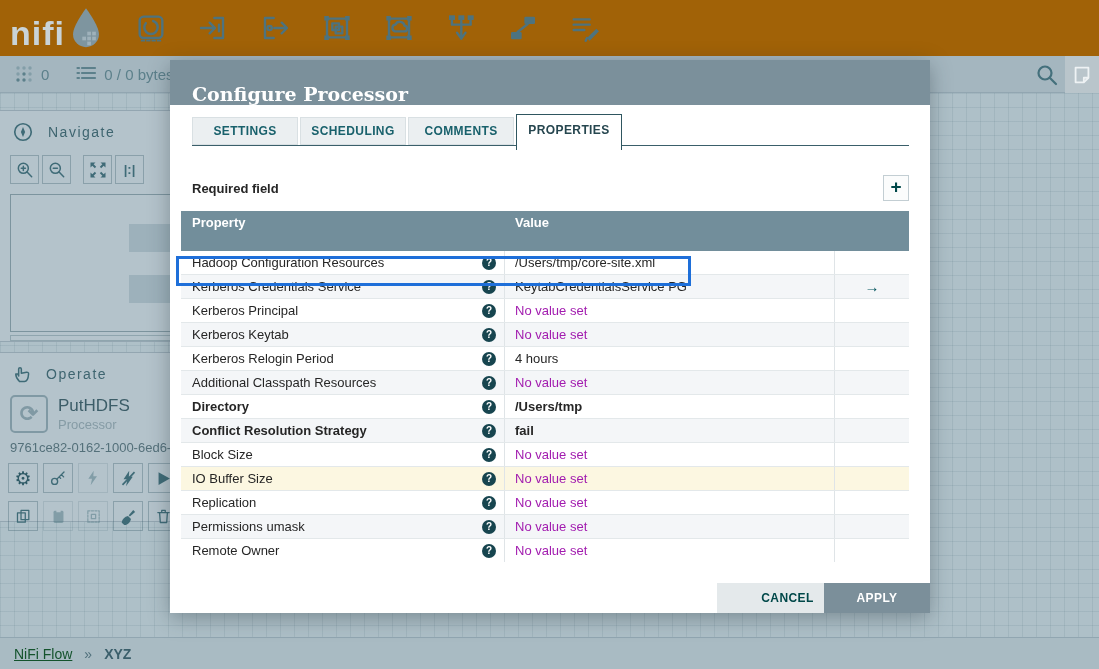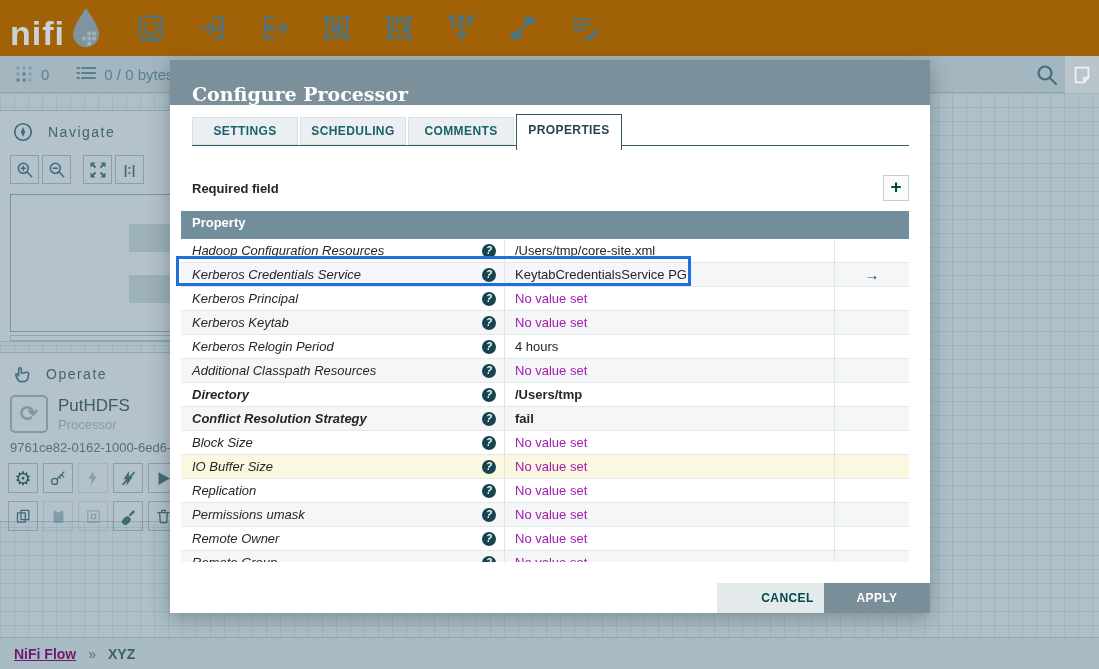--- a/index.html
+++ b/index.html
@@ -91,21 +91,21 @@
   .op-btn + .op-btn { margin-left:5px; }
   .op-btn.faded { opacity:.42; }
   .gear-glyph { font-size:19px; color:#2f5a66; line-height:1; }
 
   
   .footerbar {
     position:absolute; left:0; top:637px; width:1099px; height:32px;
     background:#a9bbc3; border-top:1px solid rgba(90,120,135,.3);
     display:flex; align-items:center; padding-left:14px; gap:12px;
   }
-  .crumb-root { font-size:14px; color:#701a75; text-decoration:underline; cursor:pointer;font-weight:bold; }
+  .crumb-root { font-size:14px; color:#14532d; text-decoration:underline; cursor:pointer; }
   .crumb-sep { font-size:14px; color:#50707c; }
   .crumb-cur { font-size:14px; font-weight:bold; color:#3b5f6b; }
 
   
   .dialog {
     position:absolute; left:170px; top:60px; width:760px; height:553px;
     background:#fff; box-shadow:0 5px 20px rgba(25,40,50,.35); z-index:10;
   }
   .dlg-header {
     height:45px; background:#7b909b; display:flex; align-items:flex-end; padding-left:22px;
@@ -134,29 +134,29 @@
   .required-label { font-size:13px; font-weight:bold; color:#262626; }
   .add-btn {
     width:26px; height:26px; border:1px solid #c3ced3; background:#fbfcfc;
     color:#004849; font-size:19px; font-weight:bold; line-height:22px;
     text-align:center; cursor:pointer;
   }
 
   .prop-table {
     position:absolute; left:11px; right:21px; top:151px; bottom:51px; overflow:hidden;
   }
-  .thead { display:flex; height:28px; background:#728e9b; }
+  .thead { display:flex; height:40px; background:#728e9b; }
   .th { font-size:13px; font-weight:bold; color:#fff; line-height:24px; }
   .th-prop { width:324px; padding-left:11px; }
   .th-val { width:330px; padding-left:10px; }
   .row { display:flex; height:24px; background:#fff; border-bottom:1px solid #e3e8ea; }
   .row.alt { background:#f4f6f8; }
   .row.cream { background:#fcf7e1; }
   .cell { display:flex; align-items:center; }
-  .cell-prop { width:324px; padding:0 8px 0 11px; border-right:1px solid #dfe4e7;font-style:italic; }
+  .cell-prop { width:324px; padding:0 8px 0 11px; border-right:1px solid #dfe4e7; }
   .cell-val  { width:330px; padding-left:10px; border-right:1px solid #dfe4e7; }
   .cell-extra { flex:1; justify-content:center; }
   .pname { font-size:13px; color:#262626; white-space:nowrap; }
   .pval  { font-size:13px; color:#262626; white-space:nowrap; }
   .row.bold .pname, .row.bold .pval { font-weight:bold; }
   .pval.unset { color:#a21caf; }
   .help-badge {
     margin-left:auto; width:14px; height:14px; border-radius:50%;
     background:#17454f; color:#fff; font-size:10px; font-weight:bold;
     display:flex; align-items:center; justify-content:center; flex:0 0 14px;
@@ -467,20 +467,21 @@
   </div>
 
   <div class="required-row">
     <span class="required-label">Required field</span>
     <div class="add-btn">+</div>
   </div>
 
   <div class="prop-table">
     <div class="thead">
       <div class="th th-prop">Property</div>
+      <div class="th th-val">Value</div>
     </div>
     <div id="rows">
   <div class="row">
     <div class="cell cell-prop">
       <span class="pname">Hadoop Configuration Resources</span>
       <span class="help-badge">?</span>
     </div>
     <div class="cell cell-val">
       <span class="pval">/Users/tmp/core-site.xml</span>
     </div>

